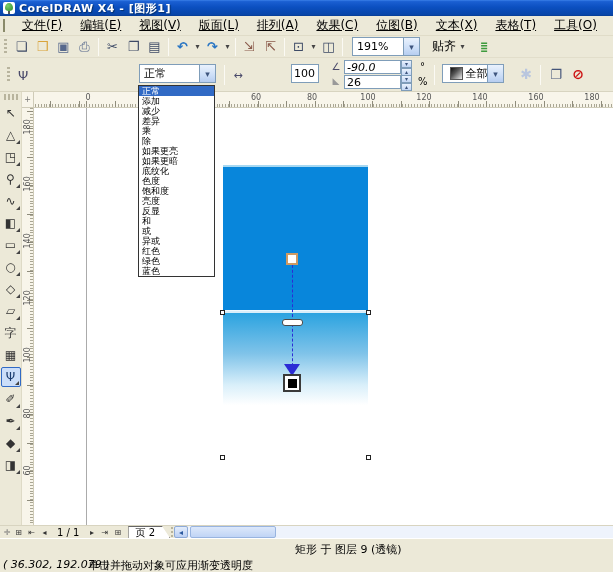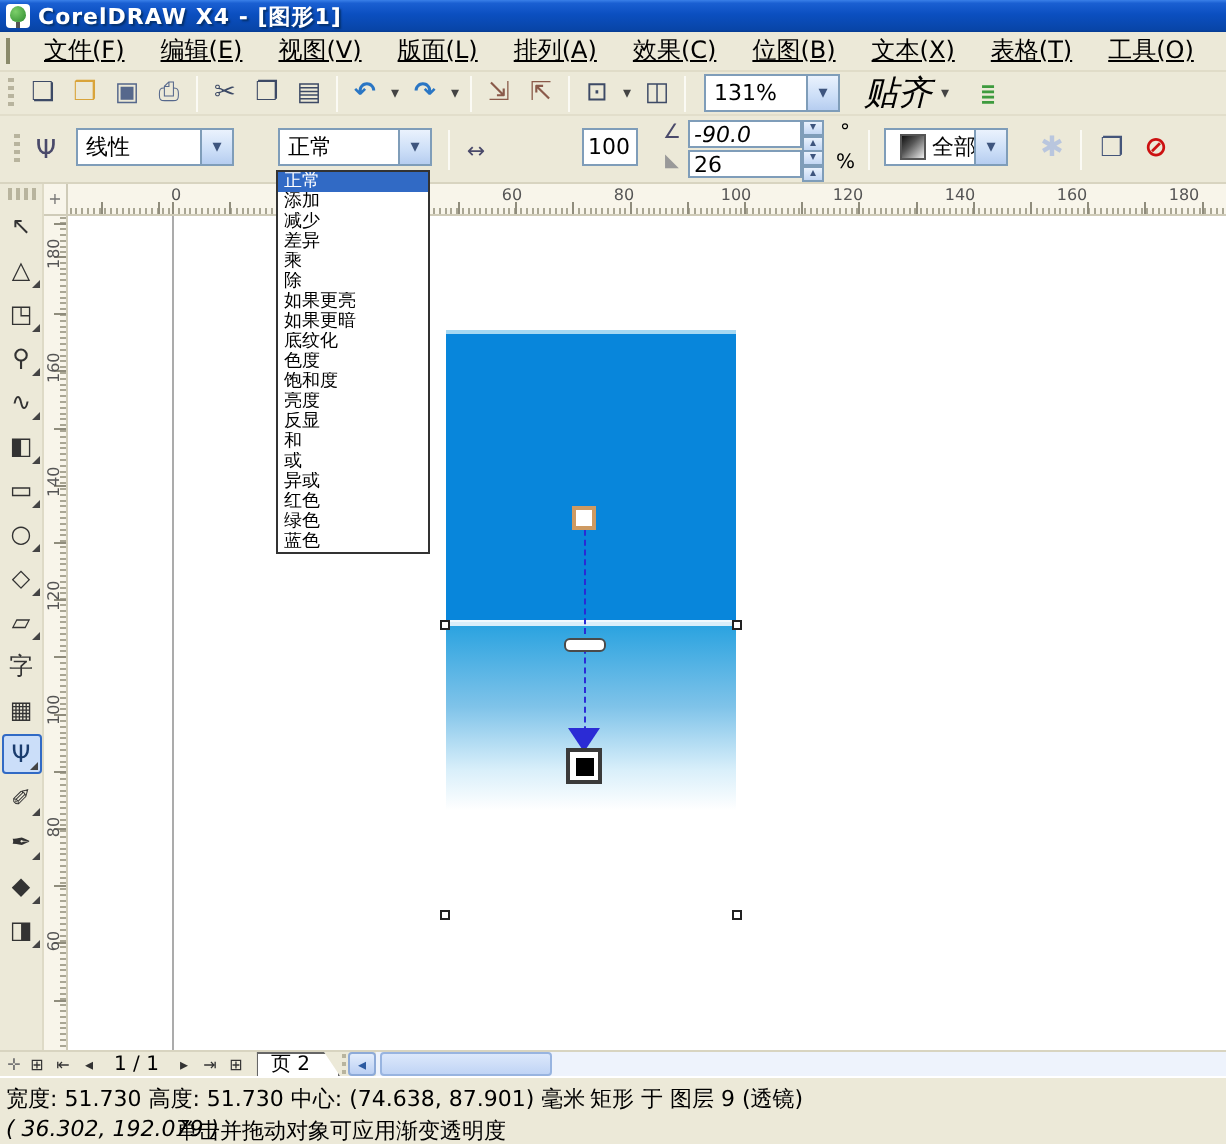--- a/index.html
+++ b/index.html
@@ -35,21 +35,21 @@
     font-size:13px; color:#3D4A66; margin:0 1px; }
   .tb-sep { width:1px; height:18px; background:#C6C2AE; border-right:1px solid #FBFAF4; margin:0 3px; }
   .caret { width:9px; height:18px; display:flex; align-items:center; justify-content:center; color:#444; }
   .caret::after { content:"▾"; font-size:8px; }
   [data-name="open-button"] { color:#D9A43B; }
   [data-name="save-button"],[data-name="print-button"] { color:#56688C; }
   [data-name="undo-button"],[data-name="redo-button"] { color:#2A76C4; font-weight:bold; }
   [data-name="import-button"],[data-name="export-button"] { color:#8A5A4A; }
   .zoom-combo { margin-left:6px; }
   .snap-group { display:flex; align-items:center; margin-left:10px; }
-  .snap-label { font-size:17px; padding:0 2px;font-style:italic; }
+  .snap-label { font-size:12px; padding:0 2px; }
   .options-btn { margin-left:12px; color:#3E9B3E; font-size:12px; font-weight:bold; transform:scaleX(0.8); }
 
   
   .xp-combo { height:19px; background:#fff; border:1px solid #7F9DB9; display:flex; align-items:stretch; }
   .combo-val { flex:1; display:flex; align-items:center; padding-left:4px; font-size:11px; white-space:nowrap; overflow:hidden; }
   .combo-btn { width:16px; border-left:1px solid #7F9DB9; display:flex; align-items:center; justify-content:center;
     background:linear-gradient(180deg,#EAF2FD 0%,#CCDEF7 60%,#B6CDF0 100%); }
   .combo-btn::after { content:"▾"; font-size:9px; color:#3E557E; }
   .xp-field { background:#fff; border:1px solid #7F9DB9; font-size:11px; padding:0 2px;
     font-family:"DejaVu Sans","Liberation Sans",sans-serif; }
@@ -200,37 +200,33 @@
         <span class="tb-sep" data-name="toolbar-separator"></span>
         <span class="tb-btn" data-name="import-button">⇲</span>
         <span class="tb-btn" data-name="export-button">⇱</span>
         <span class="tb-sep" data-name="toolbar-separator"></span>
         <span class="tb-btn" data-name="app-launcher-button">⊡</span>
         <span class="caret" data-name="app-launcher-caret-icon"></span>
         <span class="tb-btn" data-name="welcome-screen-button">◫</span>
         <span class="tb-sep" data-name="toolbar-separator"></span>
       </div>
     <div class="xp-combo zoom-combo" style="width:68px;" data-name="zoom-level-combo">
-      <span class="combo-val" data-name="zoom-level-value">131%</span>
+      <span class="combo-val" data-name="zoom-level-value">191%</span>
       <span class="combo-btn" data-name="zoom-combo-arrow-icon"></span>
     </div>
     <div class="snap-group">
       <span class="snap-label" data-name="snap-to-button">贴齐</span>
       <span class="caret" data-name="snap-to-caret-icon"></span>
     </div>
     <span class="options-btn" data-name="options-icon">≣</span>
   </div>
 
   <div class="propbar" data-name="property-bar">
     <div class="grip" data-name="property-bar-grip"></div>
     <div class="pb-icon" style="left:13px;top:7px;" data-name="edit-transparency-icon">Ψ</div>
-    <div class="xp-combo" style="position:absolute;left:38px;top:6px;width:79px;" data-name="transparency-type-combo">
-      <span class="combo-val" data-name="transparency-type-value">线性</span>
-      <span class="combo-btn" data-name="transparency-type-arrow-icon"></span>
-    </div>
     <div class="xp-combo" style="position:absolute;left:139px;top:6px;width:77px;" data-name="transparency-operation-combo">
       <span class="combo-val" data-name="transparency-operation-value">正常</span>
       <span class="combo-btn" data-name="transparency-operation-arrow-icon"></span>
     </div>
     <div class="pb-sep" style="left:224px;"></div>
     <div class="pb-icon" style="left:228px;top:7px;font-size:11px;" data-name="midpoint-slider-icon">↔</div>
     <div class="slider-track" data-name="midpoint-slider-track"></div>
     <div class="slider-handle" data-name="midpoint-slider-handle"></div>
     <input class="xp-field" style="position: absolute; left: 291px; top: 6px; width: 28px; height: 19px;" data-name="midpoint-value-field" value="100">
     <div class="pb-icon" style="left:326px;top:0px;height:16px;font-size:10px;" data-name="angle-icon">∠</div>
@@ -242,21 +238,21 @@
     </div>
     <span style="position:absolute;left:420px;top:3px;font-size:10px;" data-name="angle-unit">°</span>
     <input class="xp-field" style="position: absolute; left: 344px; top: 17px; width: 57px; height: 14px;" data-name="edge-pad-field" value="26">
     <div class="spinners" style="position:absolute;left:401px;top:17px;height:14px;">
       <span class="spin" data-name="edge-pad-spin-down-icon">▾</span>
       <span class="spin" data-name="edge-pad-spin-up-icon">▴</span>
     </div>
     <span style="position:absolute;left:418px;top:18px;font-size:10px;" data-name="edge-pad-unit">%</span>
     <div class="pb-sep" style="left:434px;"></div>
     <div class="xp-combo" style="position:absolute;left:442px;top:6px;width:62px;" data-name="transparency-target-combo">
-      <span class="combo-val" style="padding-left:5px;">
+      <span class="combo-val" style="padding-left:5px;justify-content:center;">
         <span class="swatch" data-name="gradient-swatch-icon"></span>
         <span data-name="transparency-target-value">全部</span>
       </span>
       <span class="combo-btn" data-name="transparency-target-arrow-icon"></span>
     </div>
     <div class="pb-icon freeze" style="left:516px;top:6px;" data-name="freeze-transparency-icon">✱</div>
     <div class="pb-sep" style="left:540px;"></div>
     <div class="pb-icon copy-tp" style="left:546px;top:6px;" data-name="copy-transparency-icon">❐</div>
     <div class="pb-icon no-tp" style="left:568px;top:6px;" data-name="no-transparency-icon">⊘</div>
   </div>
@@ -354,19 +350,18 @@
     <span class="nav-btn" data-name="add-page-after-button">⊞</span>
     <span class="page-tab" data-name="page-tab">页 2</span>
     <span class="scroll-sep" data-name="scrollbar-splitter"></span>
     <span class="scroll-left" data-name="scroll-left-button">◂</span>
     <span class="scroll-track" data-name="horizontal-scrollbar-track">
       <span class="scroll-thumb" style="display:inline-block;" data-name="horizontal-scrollbar-thumb"></span>
     </span>
   </div>
 
   <div class="statusbar" data-name="status-bar">
-    <div class="sb-line1" data-name="object-size-info">宽度: 51.730  高度: 51.730  中心: (74.638, 87.901) 毫米</div>
     <div class="sb-obj" data-name="object-info">矩形 于 图层 9 (透镜)</div>
     <div class="sb-line2" data-name="cursor-position">( 36.302, 192.079 )</div>
     <div class="sb-hint" data-name="tool-hint">单击并拖动对象可应用渐变透明度</div>
   </div>
 
 </div>
 
 </body></html>

